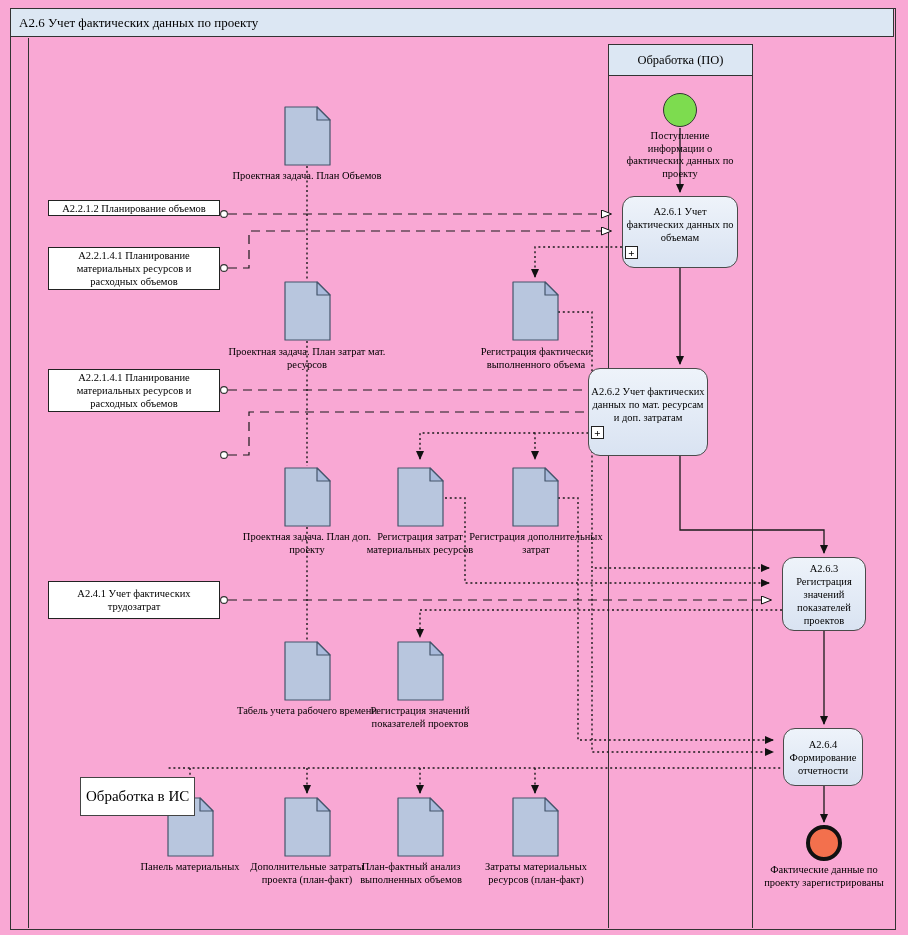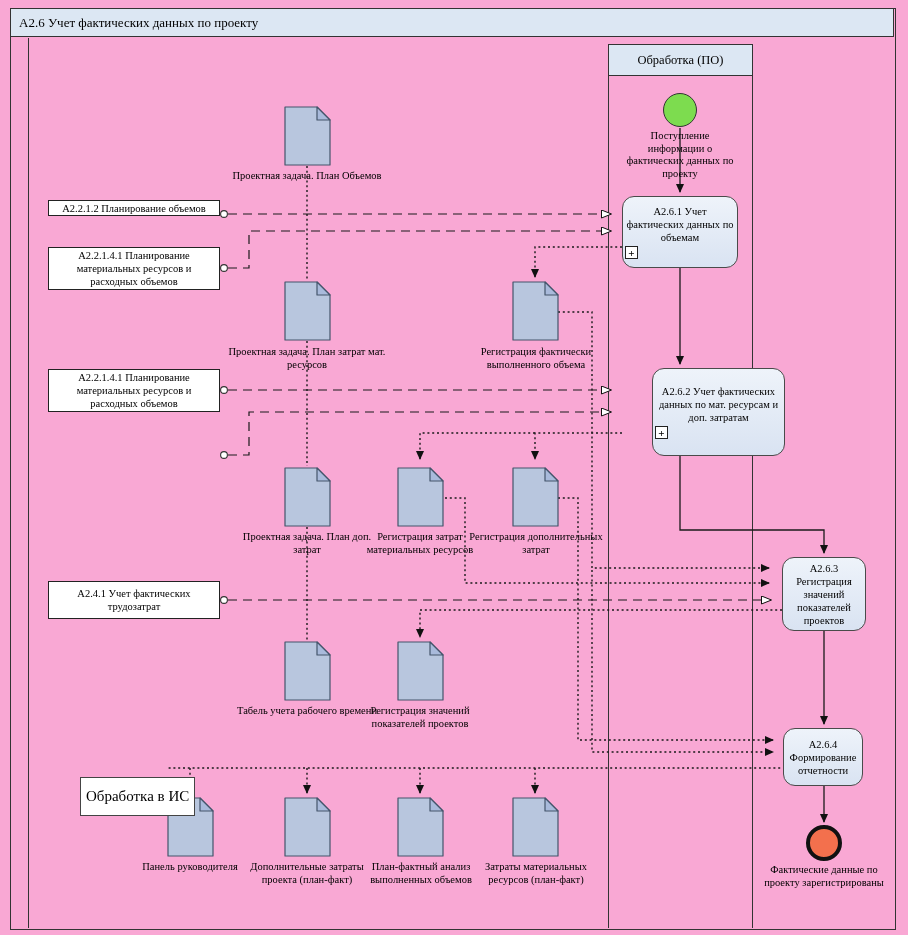--- a/index.html
+++ b/index.html
@@ -140,44 +140,44 @@
 
   <div class="refbox" style="top:200px;height:16px;">A2.2.1.2 Планирование объемов</div>
   <div class="refbox" style="top:247px;height:43px;">A2.2.1.4.1 Планирование материальных ресурсов и расходных объемов</div>
   <div class="refbox" style="top:369px;height:43px;">A2.2.1.4.1 Планирование материальных ресурсов и расходных объемов</div>
   <div class="refbox" style="top:581px;height:38px;">A2.4.1 Учет фактических трудозатрат</div>
 
   <div class="proc" style="left:622px;top:196px;width:116px;height:72px;">
     <span>A2.6.1 Учет фактических данных по объемам</span>
     <span class="plus">+</span>
   </div>
-  <div class="proc" style="left:652px;top:368px;width:133px;height:88px;">
+  <div class="proc" style="left:588px;top:368px;width:120px;height:88px;">
     <span>A2.6.2 Учет фактических данных по мат. ресурсам и доп. затратам</span>
     <span class="plus">+</span>
   </div>
   <div class="proc" style="left:782px;top:557px;width:84px;height:74px;">
     <span>A2.6.3 Регистрация значений показателей проектов</span>
   </div>
   <div class="proc" style="left:783px;top:728px;width:80px;height:58px;">
     <span>A2.6.4 Формирование отчетности</span>
   </div>
 
   <div class="event ev-start"></div>
   <div class="lbl" style="left:625px;top:130px;width:110px;">Поступление информации о фактических данных по проекту</div>
   <div class="event ev-end"></div>
   <div class="lbl" style="left:759px;top:864px;width:130px;">Фактические данные по проекту зарегистрированы</div>
 
   <div class="lbl" style="left:232px;top:170px;width:150px;">Проектная задача. План Объемов</div>
   <div class="lbl" style="left:227px;top:346px;width:160px;">Проектная задача. План затрат мат. ресурсов</div>
   <div class="lbl" style="left:456px;top:346px;width:160px;">Регистрация фактически выполненного объема</div>
-  <div class="lbl" style="left:237px;top:531px;width:140px;">Проектная задача. План доп. затрат</div>
+  <div class="lbl" style="left:237px;top:531px;width:140px;">Проектная задача. План доп. проекту</div>
   <div class="lbl" style="left:350px;top:531px;width:140px;">Регистрация затрат материальных ресурсов</div>
   <div class="lbl" style="left:232px;top:705px;width:150px;">Табель учета рабочего времени</div>
   <div class="lbl" style="left:455px;top:531px;width:162px;">Регистрация дополнительных затрат</div>
   <div class="lbl" style="left:345px;top:705px;width:150px;">Регистрация значений показателей проектов</div>
-  <div class="lbl" style="left:125px;top:861px;width:130px;">Панель руководителя</div>
+  <div class="lbl" style="left:125px;top:861px;width:130px;">Панель материальных</div>
   <div class="lbl" style="left:242px;top:861px;width:130px;">Дополнительные затраты проекта (план-факт)</div>
-  <div class="lbl" style="left:350px;top:861px;width:142px;">План-фактный анализ выполненных объемов</div>
+  <div class="lbl" style="left:340px;top:861px;width:142px;">План-фактный анализ выполненных объемов</div>
   <div class="lbl" style="left:465px;top:861px;width:142px;">Затраты материальных ресурсов (план-факт)</div>
 
   <div class="note">Обработка в ИС</div>
 
 </div>
 
 </body></html>

